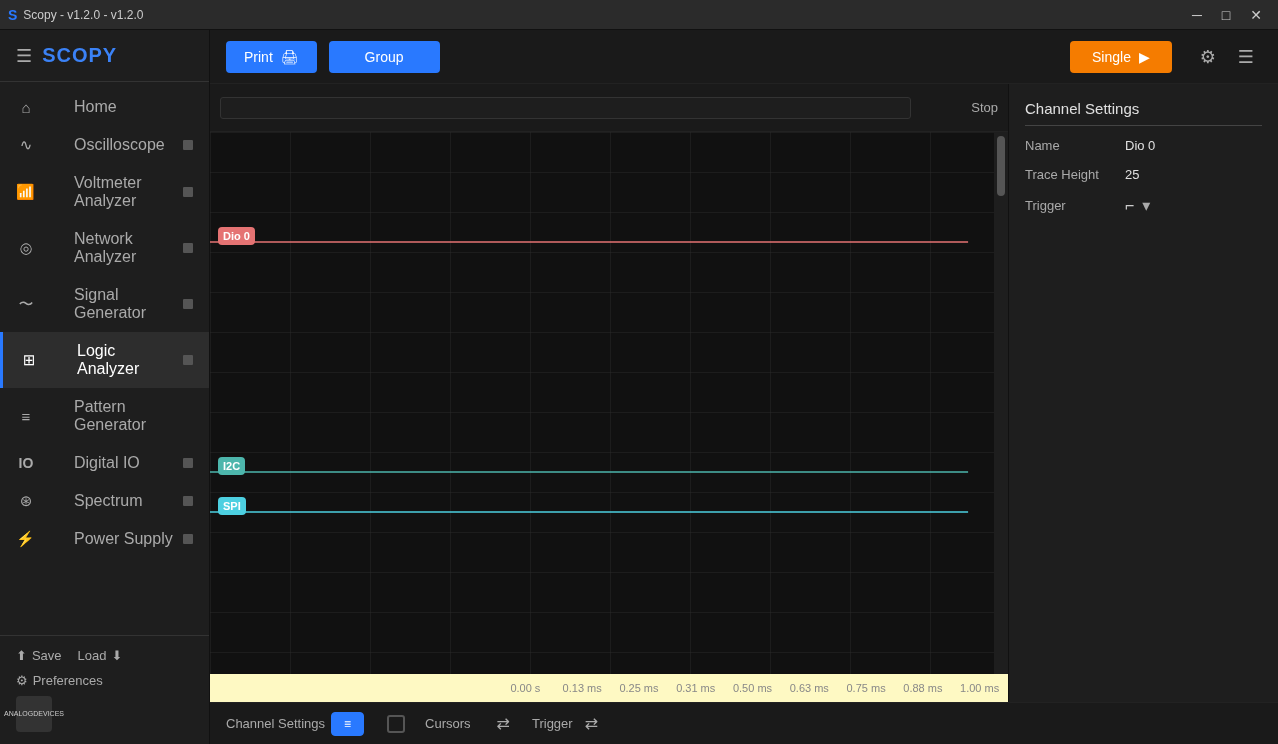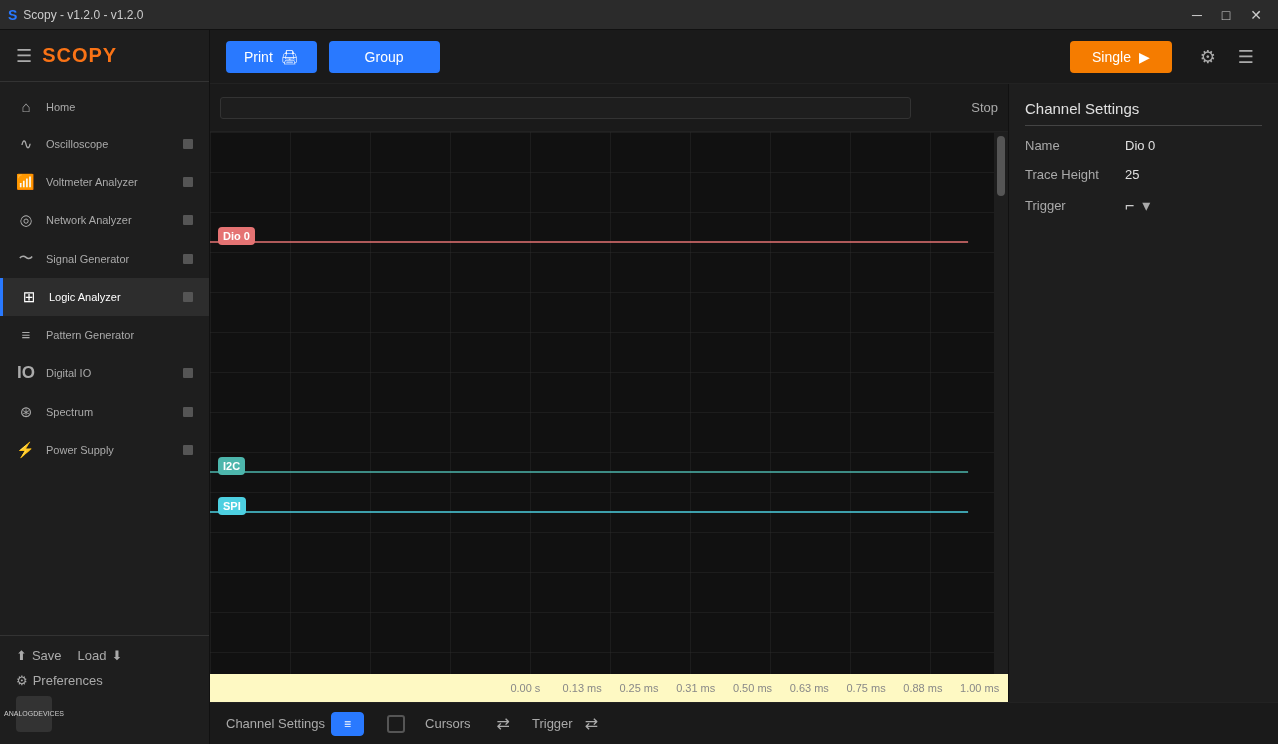--- a/index.html
+++ b/index.html
@@ -12,26 +12,26 @@
     .titlebar-controls { display: flex; gap: 4px; }
     .titlebar-btn { background: none; border: none; color: #ccc; cursor: pointer; font-size: 14px; padding: 2px 8px; }
 
     
     .app { display: flex; flex: 1; overflow: hidden; }
 
     
     .sidebar { width: 210px; background: #1e1e1e; display: flex; flex-direction: column; border-right: 1px solid #111; flex-shrink: 0; }
     .sidebar-header { padding: 14px 16px; display: flex; align-items: center; gap: 10px; border-bottom: 1px solid #333; }
     .hamburger { font-size: 18px; color: #aaa; cursor: pointer; }
-    .scopy-logo { color: #f97316; font-size: 20px; font-weight: bold; letter-spacing: 1px; }
+    .scopy-logo { color: #3b82f6; font-size: 20px; font-weight: bold; letter-spacing: 1px; }
     .sidebar-nav { flex: 1; overflow-y: auto; padding: 6px 0; }
     .nav-item { display: flex; align-items: center; gap: 10px; padding: 10px 16px; cursor: pointer; color: #aaa; position: relative; }
     .nav-item.active { background: #2d2d2d; color: #fff; }
     .nav-item .nav-icon { width: 20px; text-align: center; font-size: 15px; }
-    .nav-item .nav-label { flex: 1; font-size: 11px; }
+    .nav-item .nav-label { flex: 1; font-size: 16px; margin-left: 28px; }
     .nav-item .nav-dot { width: 10px; height: 10px; background: #555; border-radius: 1px; flex-shrink: 0; }
     .sidebar-footer { padding: 12px 16px; border-top: 1px solid #333; }
     .sidebar-footer-btns { display: flex; gap: 16px; align-items: center; margin-bottom: 10px; }
     .footer-btn { background: none; border: none; color: #aaa; cursor: pointer; display: flex; align-items: center; gap: 5px; font-size: 13px; }
     .analog-devices { display: flex; align-items: center; gap: 8px; color: #888; font-size: 11px; }
     .ad-logo { width: 36px; height: 36px; background: #333; border-radius: 4px; display: flex; align-items: center; justify-content: center; font-size: 8px; color: #ccc; }
 
     
     .main { flex: 1; display: flex; flex-direction: column; background: #1a1a1a; }
 
@@ -127,21 +127,21 @@
       <div class="nav-item active" style="border-left: 3px solid #2979ff;">
         <span class="nav-icon">⊞</span>
         <span class="nav-label">Logic Analyzer</span>
         <span class="nav-dot"></span>
       </div>
       <div class="nav-item">
         <span class="nav-icon">≡</span>
         <span class="nav-label">Pattern Generator</span>
       </div>
       <div class="nav-item">
-        <span class="nav-icon" style="font-size:17px;font-weight:bold;">IO</span>
+        <span class="nav-icon" style="font-size:14px;font-weight:bold;">IO</span>
         <span class="nav-label">Digital IO</span>
         <span class="nav-dot"></span>
       </div>
       <div class="nav-item">
         <span class="nav-icon">⊛</span>
         <span class="nav-label">Spectrum</span>
         <span class="nav-dot"></span>
       </div>
       <div class="nav-item">
         <span class="nav-icon">⚡</span>

